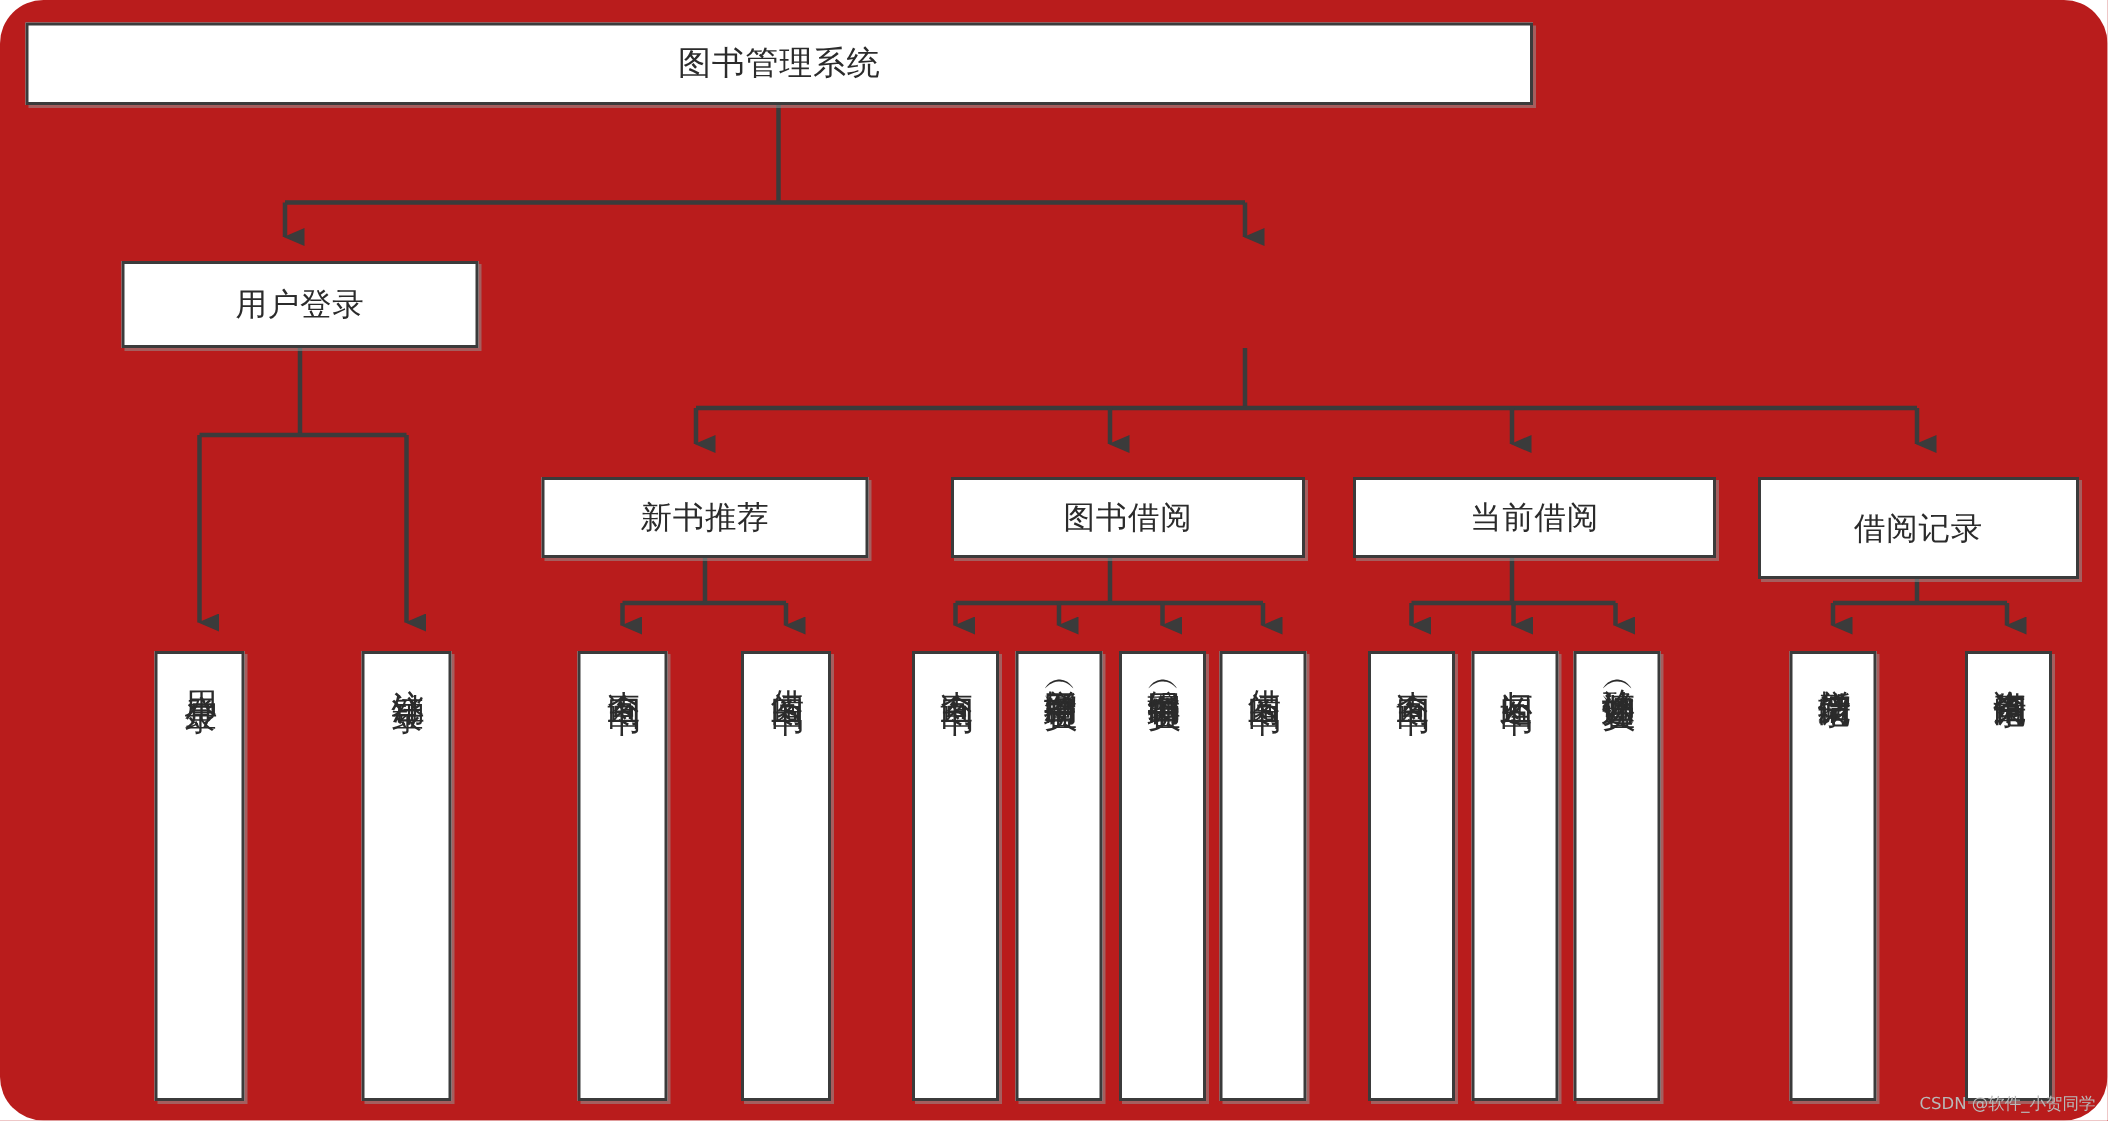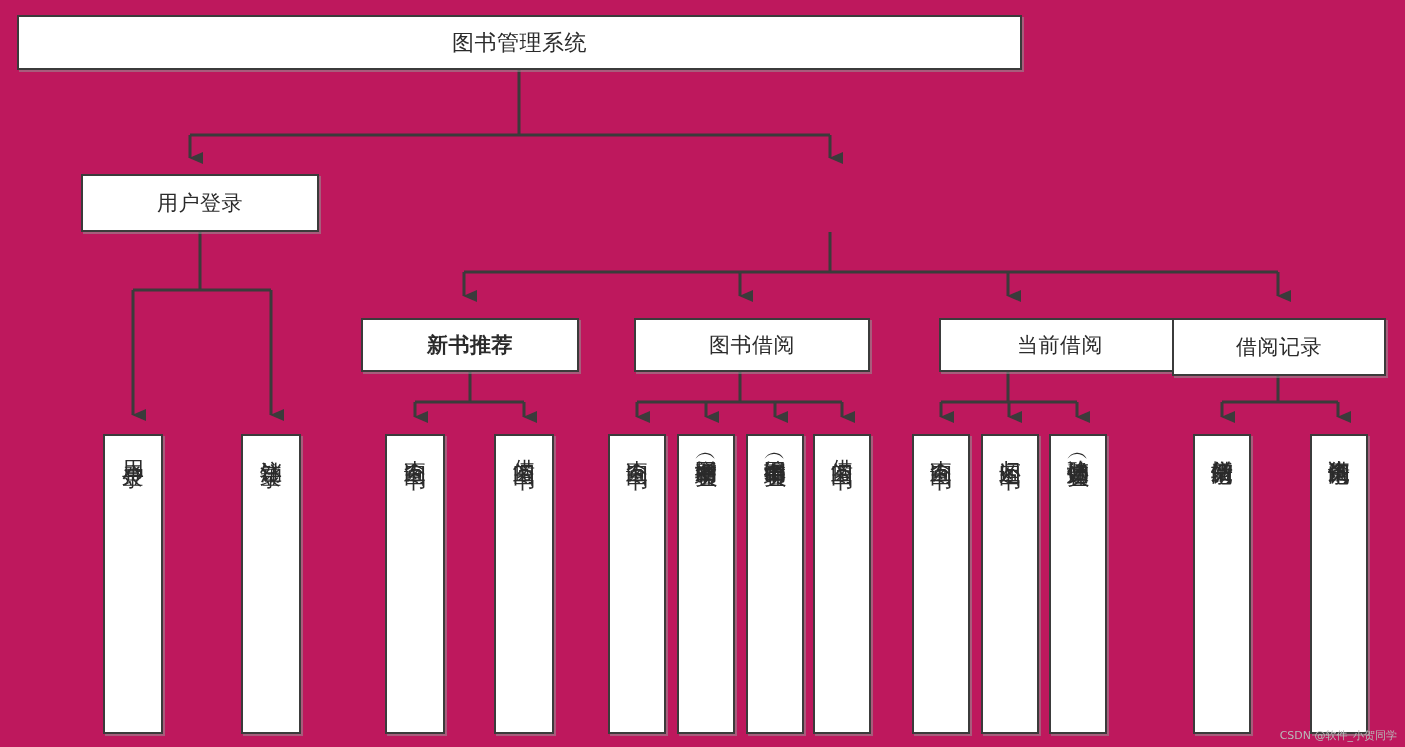--- a/index.html
+++ b/index.html
@@ -8,22 +8,23 @@
     padding: 0;
     background: #ffffff;
   }
   body {
     font-family: "DejaVu Sans", "Liberation Sans", sans-serif;
   }
   #canvas {
     position: relative;
     width: 1405px;
     height: 747px;
-    background: #be185d;
+    background: #b91c1c;
     overflow: hidden;
+    border-radius: 29px;
   }
   svg#wires {
     position: absolute;
     left: 0;
     top: 0;
     width: 1405px;
     height: 747px;
     pointer-events: none;
   }
   .node {
@@ -139,33 +140,33 @@
 
   <div class="node horiz root" style="left:17px; top:15px; width:1005px; height:55px;">
     <span class="label">图书管理系统</span>
   </div>
 
   <div class="node horiz" style="left:81px; top:174px; width:238px; height:58px;">
     <span class="label">用户登录</span>
   </div>
 
 
-  <div class="node horiz" style="left:361px; top:318px; width:218px; height:54px;font-weight:bold;">
+  <div class="node horiz" style="left:361px; top:318px; width:218px; height:54px;">
     <span class="label">新书推荐</span>
   </div>
 
   <div class="node horiz" style="left:634px; top:318px; width:236px; height:54px;">
     <span class="label">图书借阅</span>
   </div>
 
-  <div class="node horiz" style="left:902px; top:318px; width:242px; height:54px;margin-left:37px;">
+  <div class="node horiz" style="left:902px; top:318px; width:242px; height:54px;">
     <span class="label">当前借阅</span>
   </div>
 
-  <div class="node horiz" style="left:1172px; top:318px; width:214px; height:58px;">
+  <div class="node horiz" style="left:1172px; top:318px; width:214px; height:68px;">
     <span class="label">借阅记录</span>
   </div>
 
   <div class="node vert" style="left:103px; top:434px; width:60px; height:300px;">
     <span class="label">用户登录</span>
   </div>
 
   <div class="node vert" style="left:241px; top:434px; width:60px; height:300px;">
     <span class="label">注销登录</span>
   </div>

